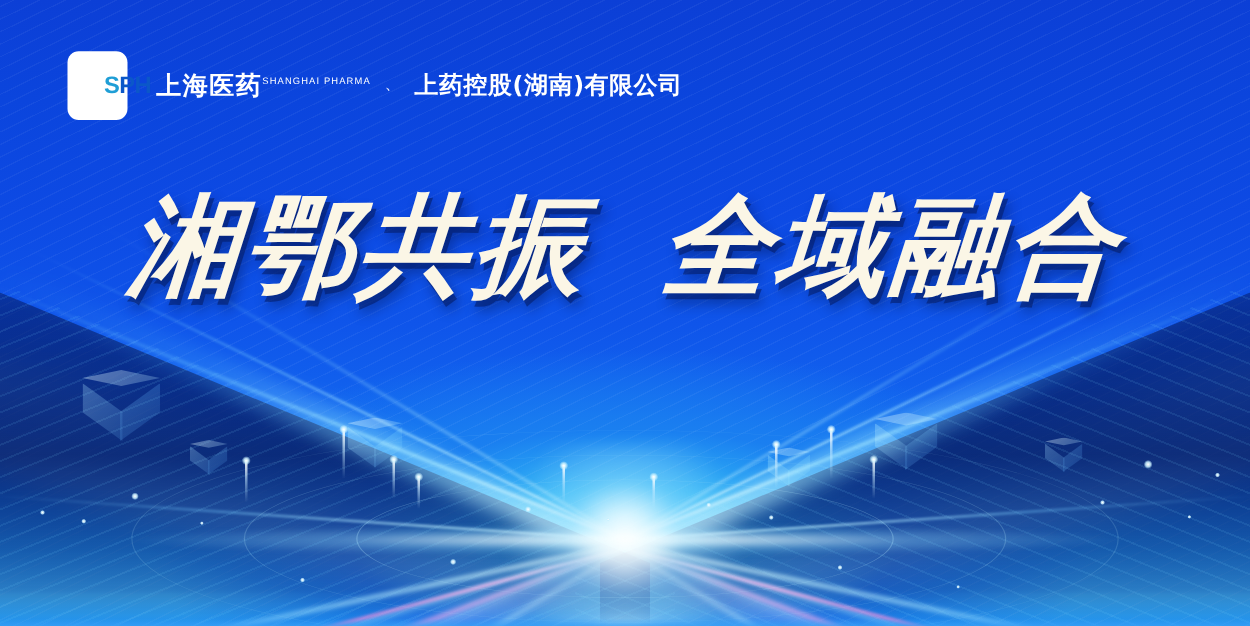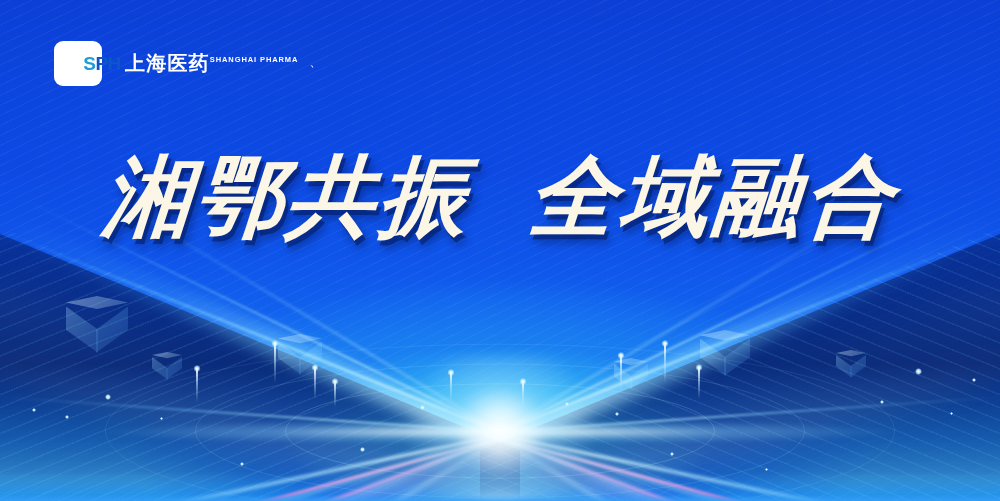--- a/index.html
+++ b/index.html
@@ -156,41 +156,41 @@
     background:radial-gradient(circle, #ffffff 0%, rgba(200,240,255,.85) 40%, rgba(140,215,255,0) 72%);
   }
 
   
   .logo-row{
     position:absolute; left:54px; top:41px;
     display:flex; align-items:center; gap:9px;
     z-index:40;
   }
   .logo-mark{
-    width:45px; height:45px; border-radius:9px;
+    width:45px; height:55px; border-radius:9px;
     background:#ffffff;
     display:flex; align-items:center; justify-content:center;
     flex:0 0 auto;
     padding-left:48px;
   }
   .logo-mark .sph{
     font-size:19px; font-weight:bold; letter-spacing:-.5px;
     line-height:1; font-family:"Liberation Sans", sans-serif;
   }
   .logo-mark .sph .s{ color:#1f9ed6; }
   .logo-mark .sph .ph{ color:#0b57c9; }
 
   .logo-cn-block{ display:flex; justify-content:center;margin-left:14px; }
   .logo-cn{
     color:#ffffff; font-size:20px; font-weight:bold;
     letter-spacing:1.2px; line-height:1.05;
     font-family:"DejaVu Sans", sans-serif;
   }
   .logo-en{
-    color:#ffffff; font-size:7.5px; font-weight:bold;
+    color:#ffffff; font-size:7.5px; font-weight:normal;
     letter-spacing:.9px; line-height:1.2; margin-top:2px;
     font-family:"Liberation Sans", sans-serif;
   }
 
   .logo-sep{
     color:#ffffff; font-size:13px; line-height:1;
     align-self:center; padding:0 2px 4px 2px; opacity:.95;
   }
 
   .corp-block{ display:flex; flex-direction:column; justify-content:center; }
@@ -381,20 +381,21 @@
     </div>
 
     <div class="logo-cn-block">
       <div class="logo-cn">上海医药</div>
       <div class="logo-en">SHANGHAI PHARMA</div>
     </div>
 
     <div class="logo-sep">、</div>
 
     <div class="corp-block">
+      <div class="corp-cn">上药控股(湖南)有限公司</div>
     </div>
   </div>
 
   <div class="title-wrap">
     <div class="title-part">湘鄂共振</div>
     <div class="title-part">全域融合</div>
   </div>
 
 
   <div class="bottom-edge"></div>

